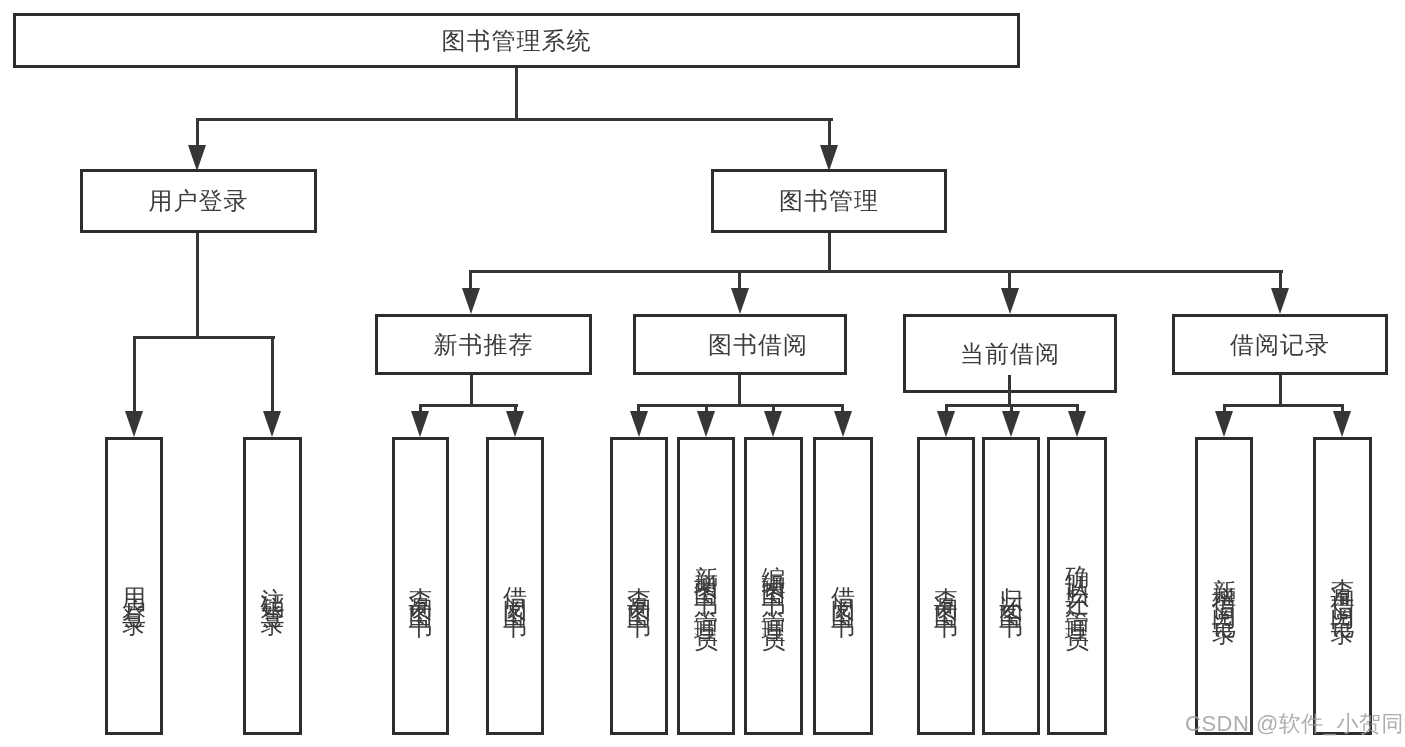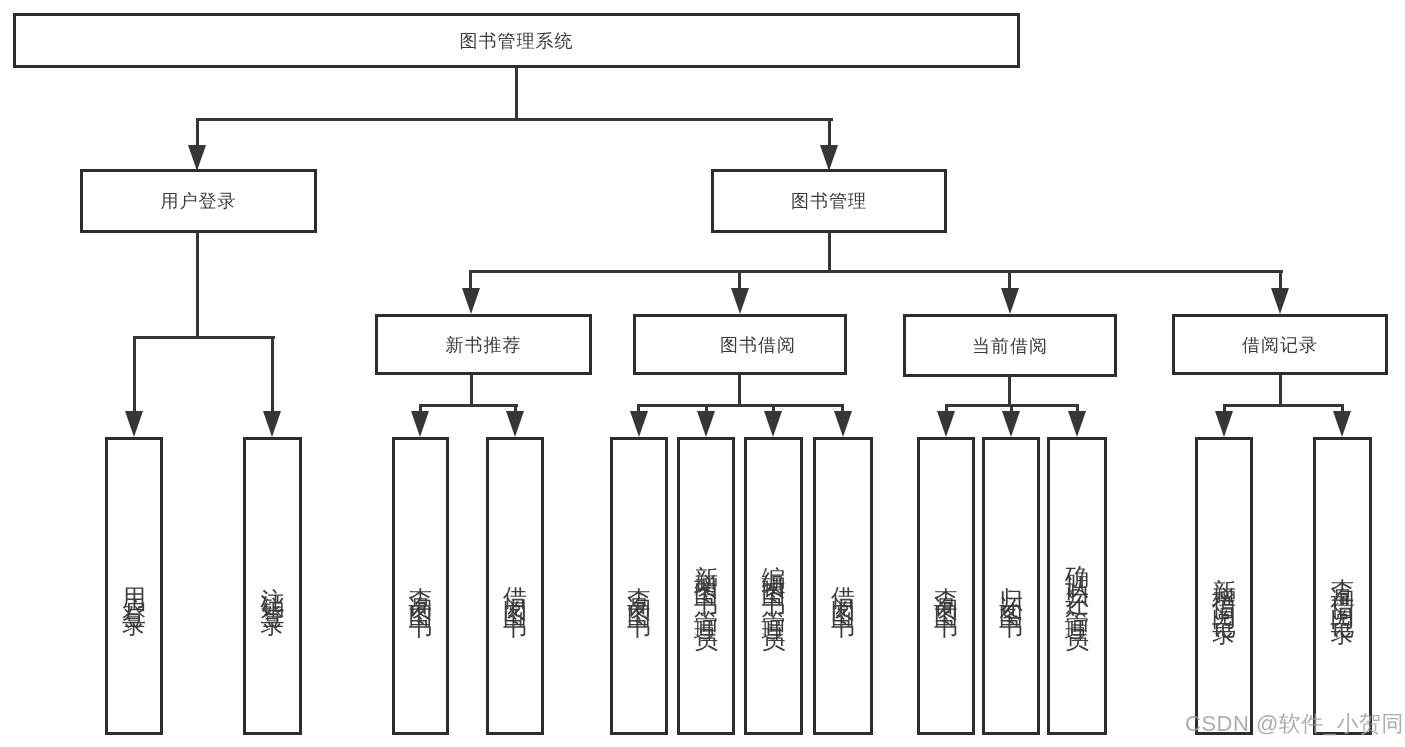--- a/index.html
+++ b/index.html
@@ -15,21 +15,21 @@
   .box {
     position: absolute;
     background: #ffffff;
     border: 3px solid #2d2d2d;
     display: flex;
     align-items: center;
     justify-content: center;
     color: #3c3c3c;
   }
   .hlabel {
-    font-size: 18px;
+    font-size: 24px;
     letter-spacing: 1px;
     white-space: nowrap;
     color: #3c3c3c;
   }
   .vlabel {
     writing-mode: vertical-rl;
     text-orientation: mixed;
     font-size: 24px;
     letter-spacing: 9px;
     line-height: 1;
@@ -96,21 +96,21 @@
   <div class="ahead" style="left:1001px; top:288px;"></div>
   <div class="vline" style="left:1279px; top:270px; height:24px;"></div>
   <div class="ahead" style="left:1271px; top:288px;"></div>
 
   <div class="box" style="left:375px; top:314px; width:217px; height:61px;">
     <span class="hlabel">新书推荐</span>
   </div>
   <div class="box" style="left:633px; top:314px; width:214px; height:61px;padding-left:36px;">
     <span class="hlabel">图书借阅</span>
   </div>
-  <div class="box" style="left:903px; top:314px; width:214px; height:63px;">
+  <div class="box" style="left:903px; top:314px; width:214px; height:79px;">
     <span class="hlabel">当前借阅</span>
   </div>
   <div class="box" style="left:1172px; top:314px; width:216px; height:61px;">
     <span class="hlabel">借阅记录</span>
   </div>
 
   <div class="vline" style="left:470px; top:375px; height:32px;"></div>
   <div class="hline" style="left:419px; top:404px; width:99px;"></div>
   <div class="vline" style="left:419px; top:404px; height:10px;"></div>
   <div class="ahead" style="left:411px; top:411px;"></div>

